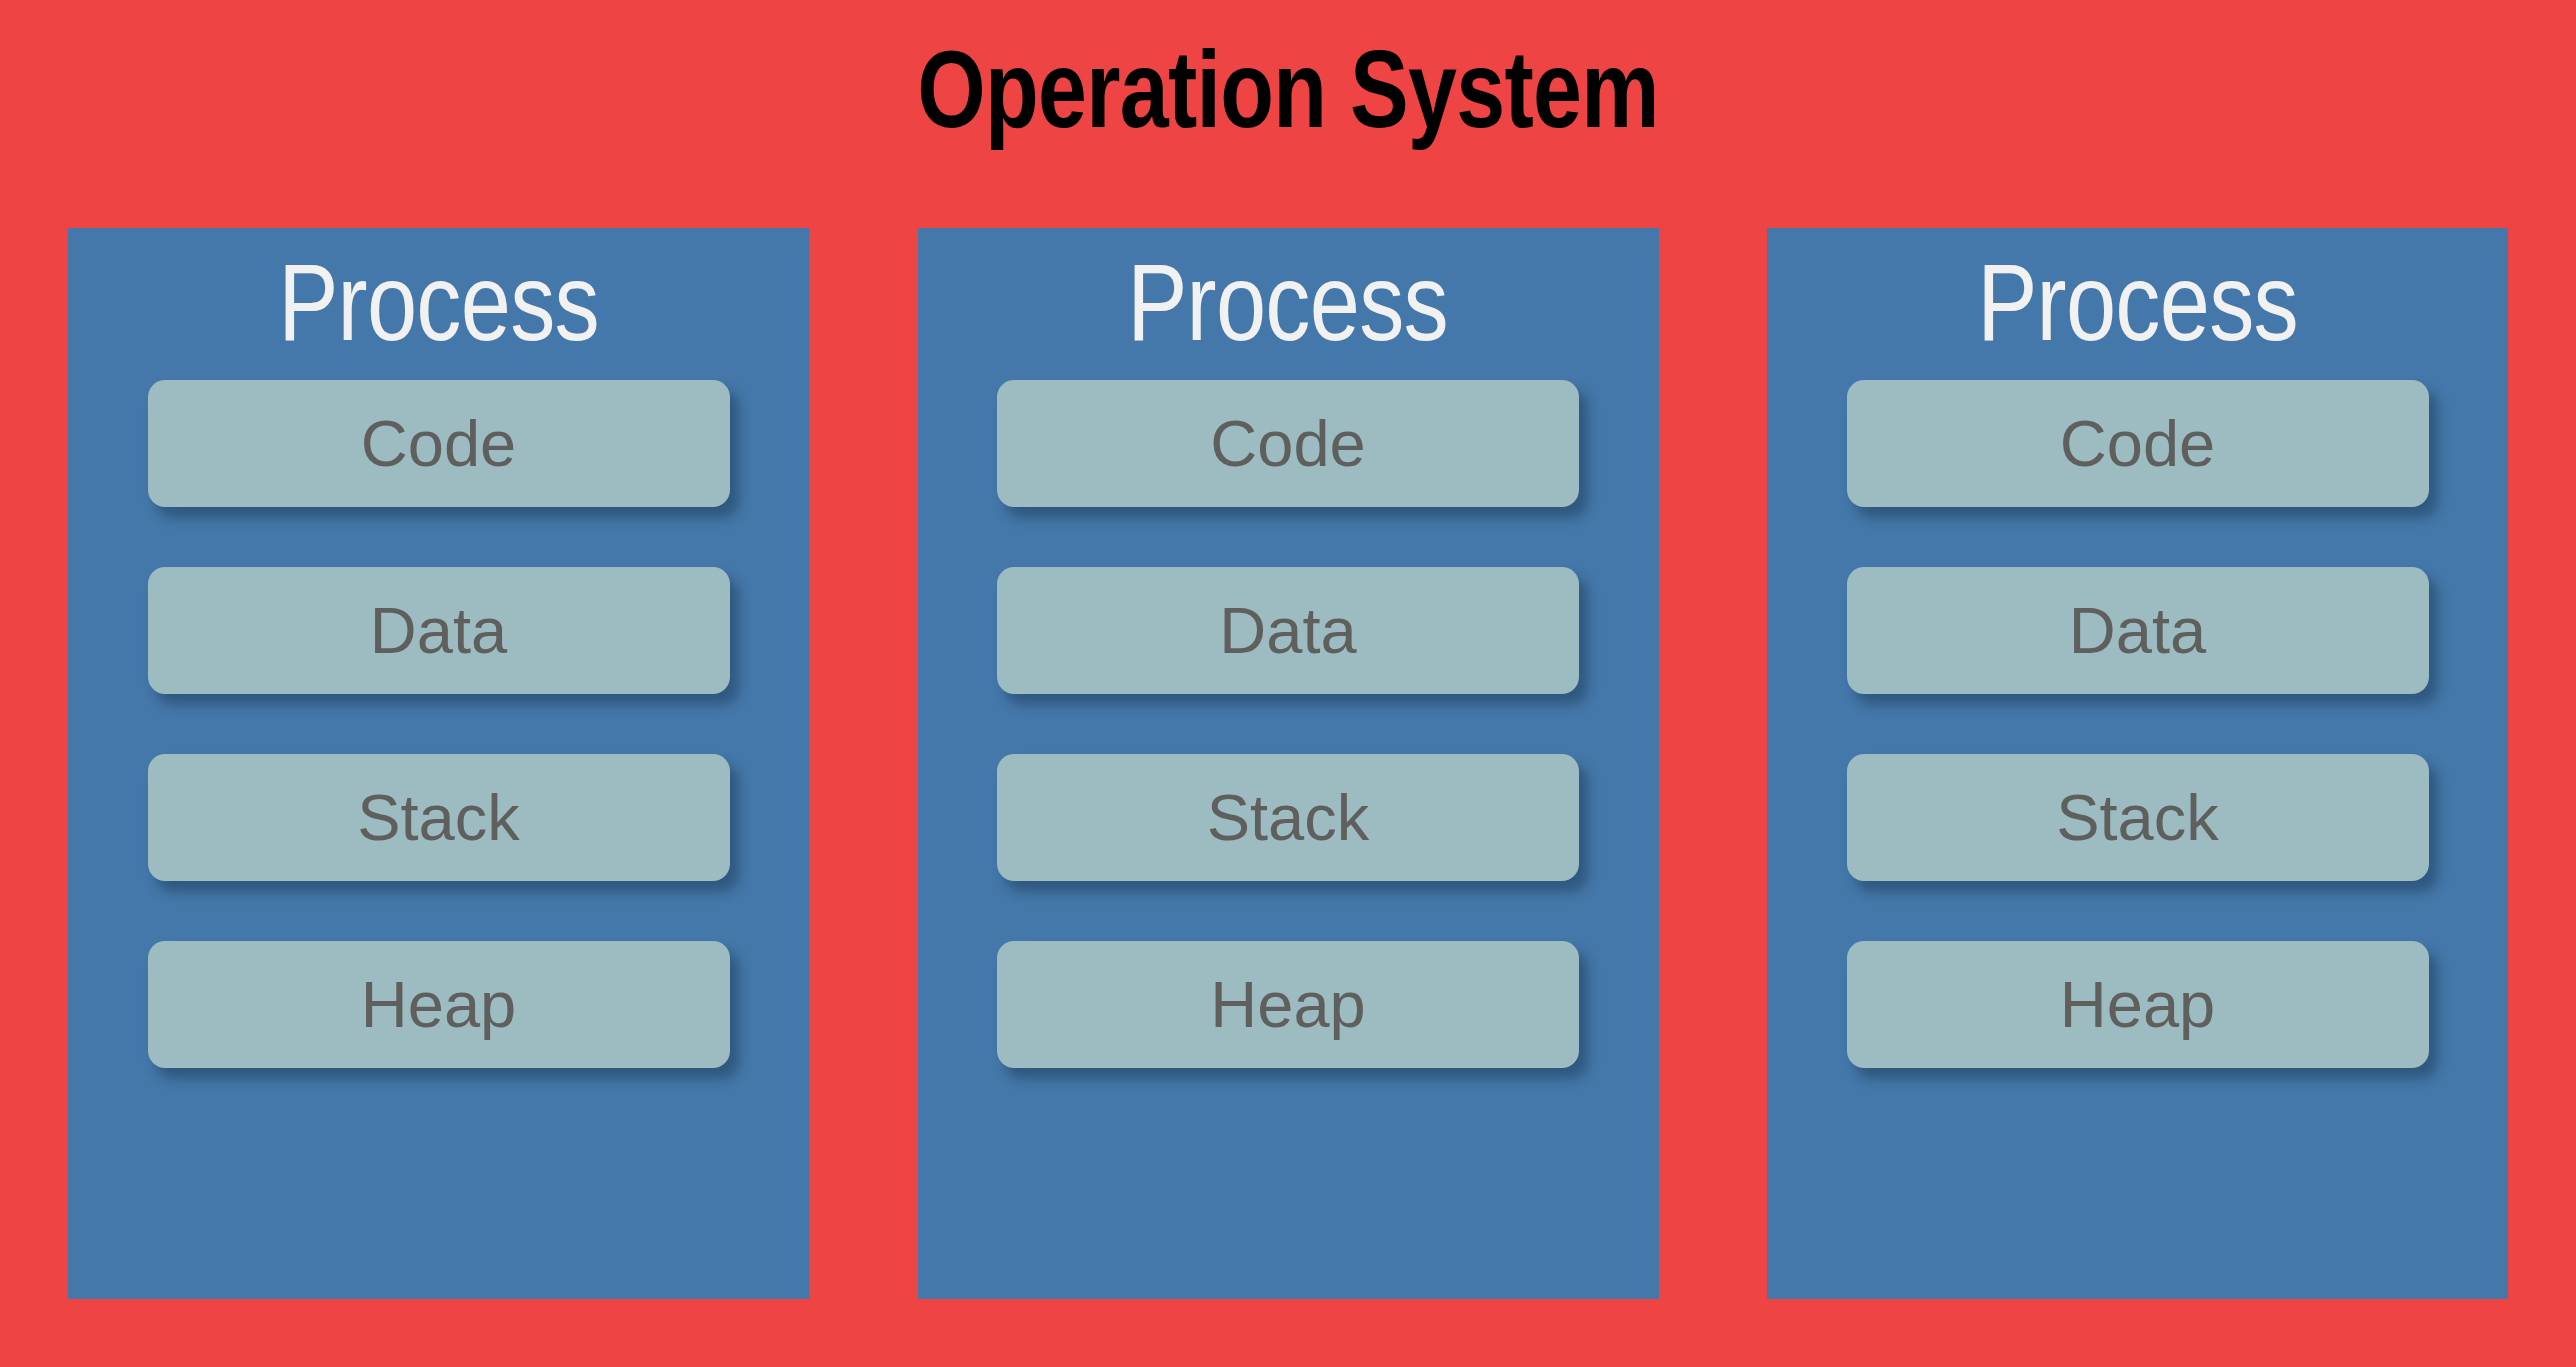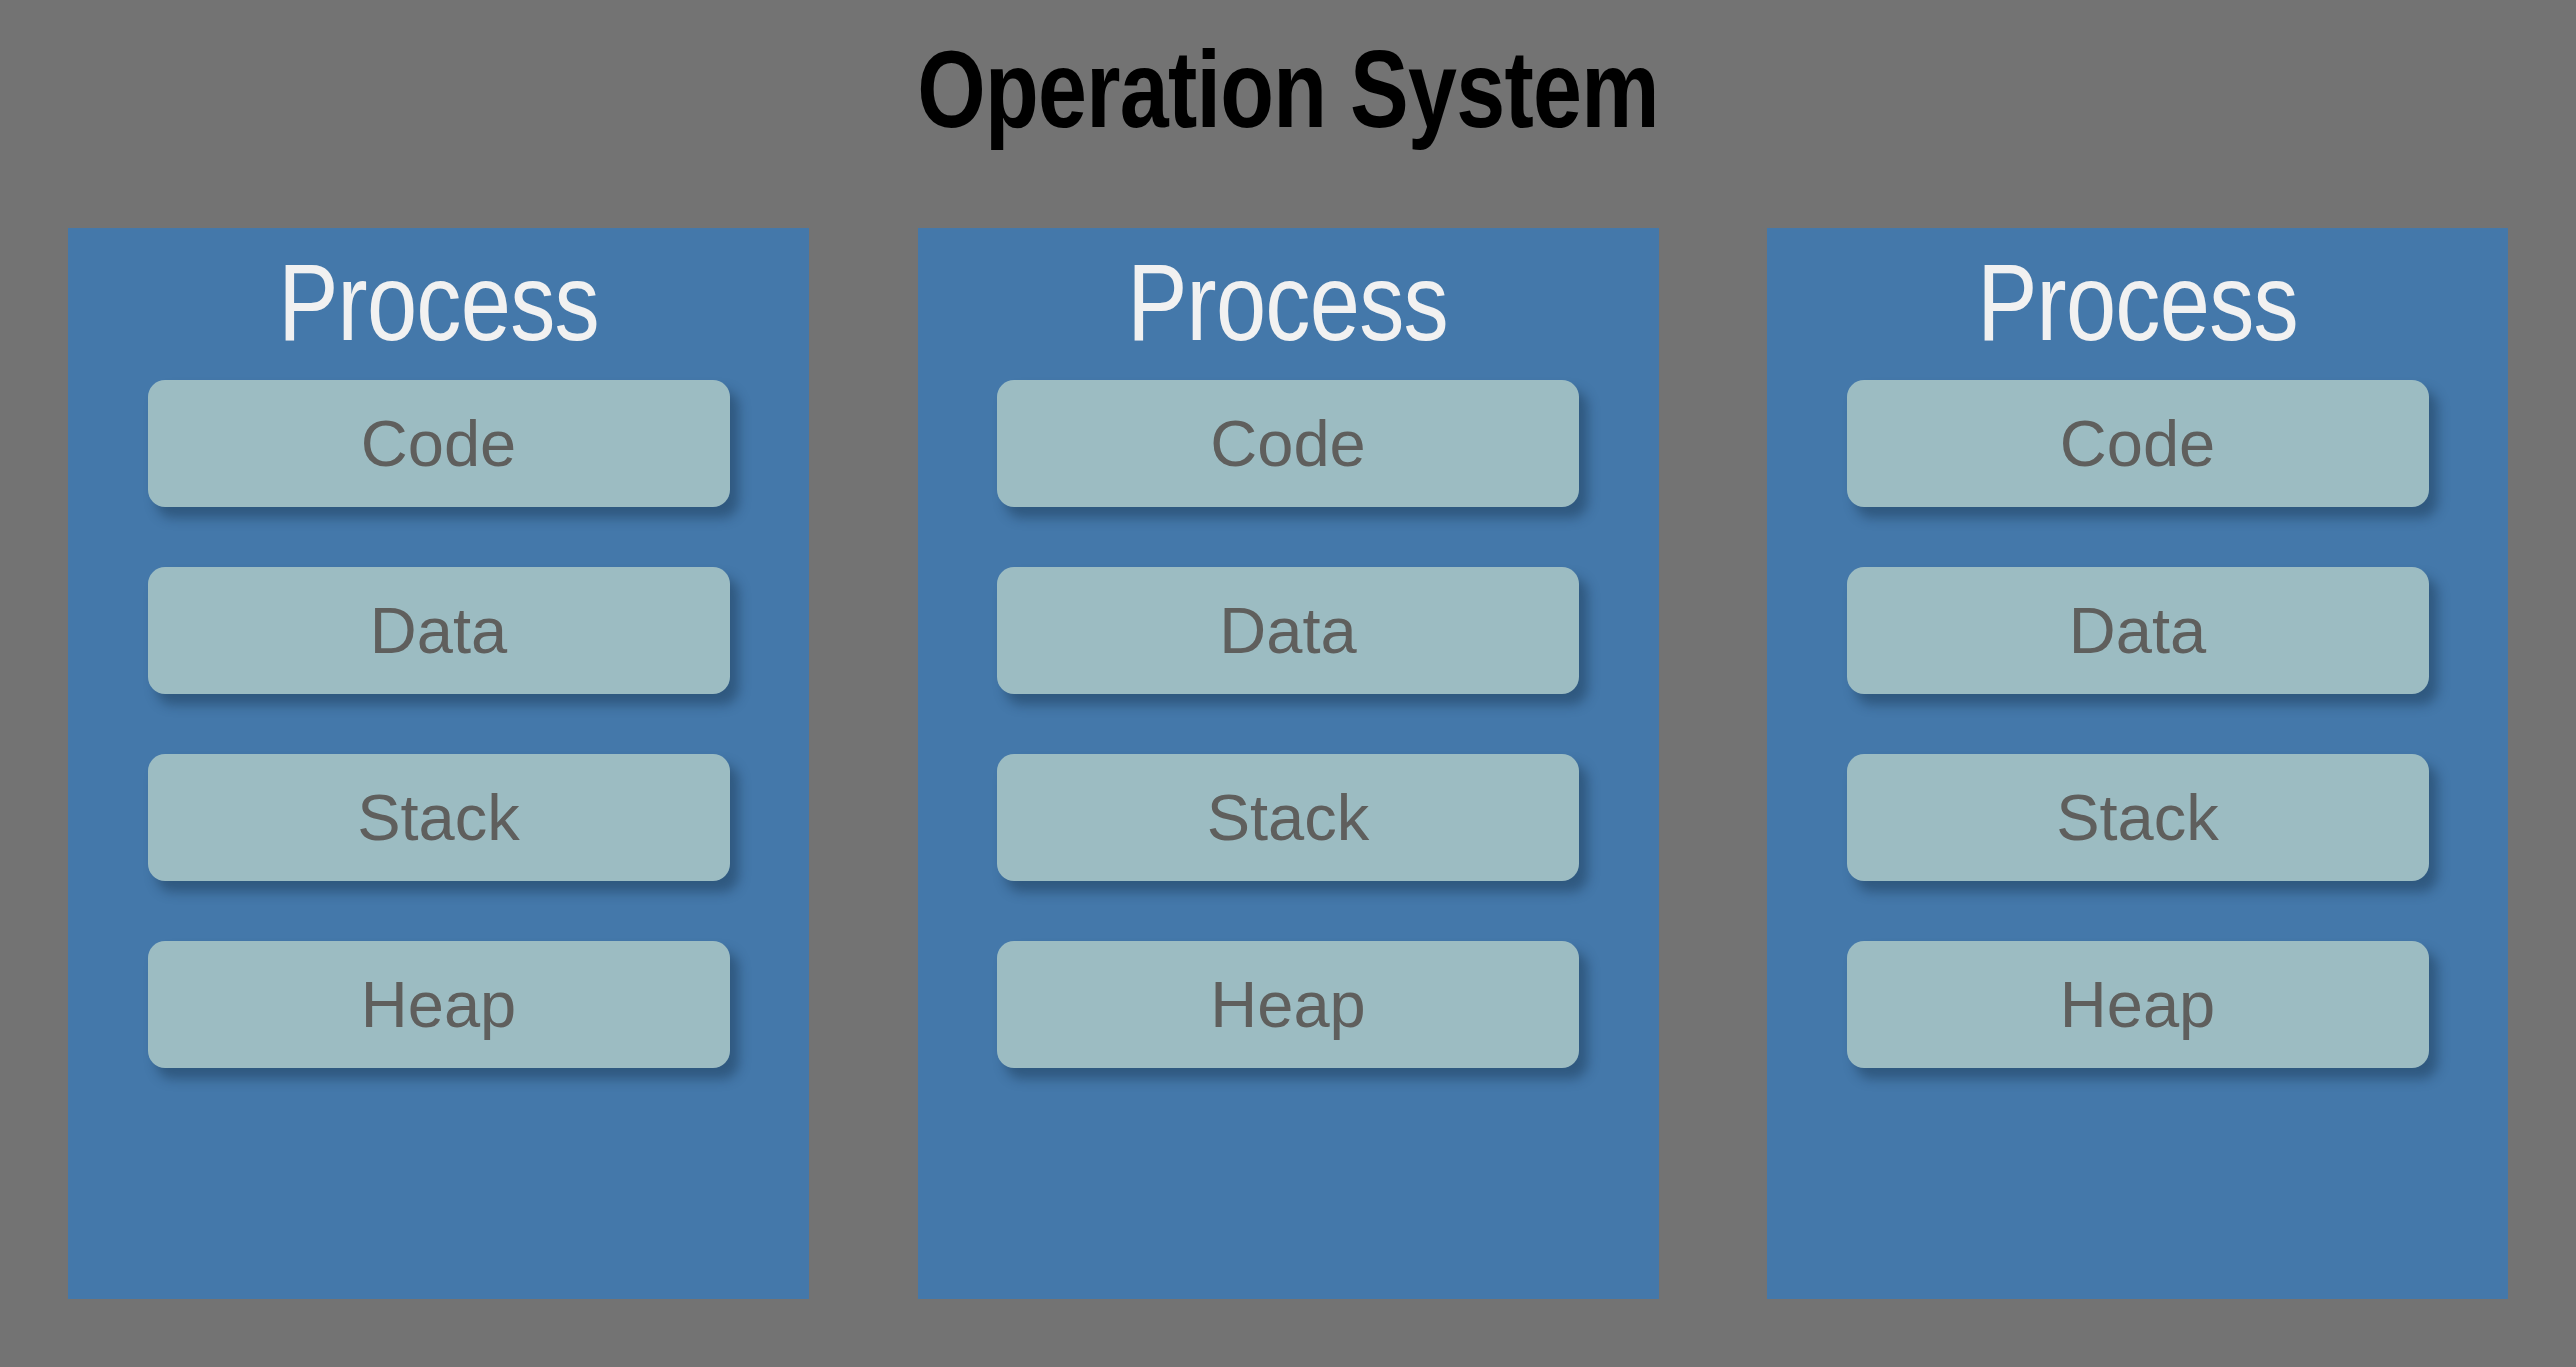--- a/index.html
+++ b/index.html
@@ -10,21 +10,21 @@
     width: 2576px;
     height: 1368px;
     overflow: hidden;
     font-family: "Liberation Sans", "DejaVu Sans", sans-serif;
   }
 
   #canvas {
     position: relative;
     width: 2576px;
     height: 1368px;
-    background: #737373;
+    background: #ef4444;
     box-sizing: border-box;
   }
 
   
   #os-title {
     position: absolute;
     left: 0;
     top: 31px;
     width: 2576px;
     text-align: center;

